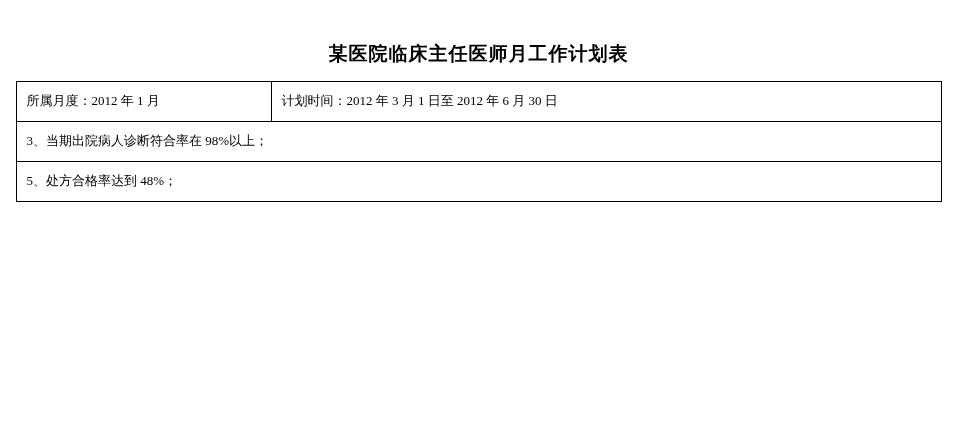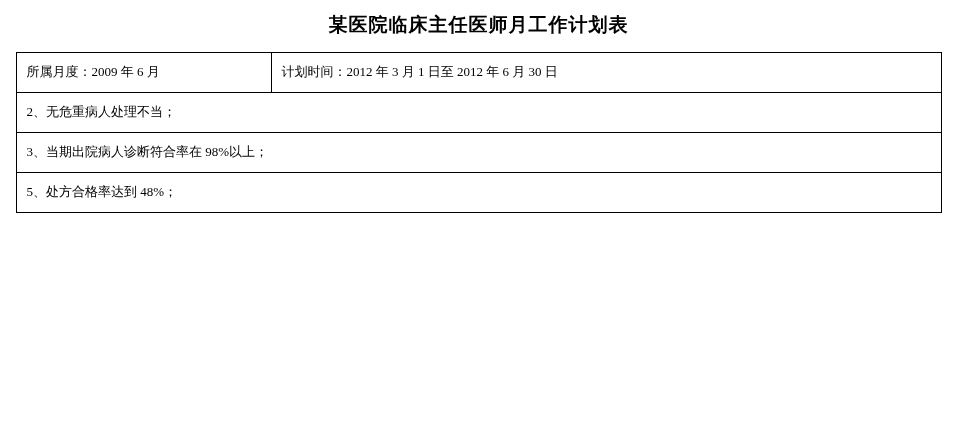--- a/index.html
+++ b/index.html
@@ -21,20 +21,21 @@
     box-sizing: border-box;
   }
   .doc-title {
     text-align: center;
     font-family: "Liberation Serif", "DejaVu Serif", serif;
     font-size: 19px;
     font-weight: bold;
     letter-spacing: 1px;
     padding-top: 12px;
     padding-bottom: 14px;
+    margin-top: 29px;
   }
   table.plan-table {
     border-collapse: collapse;
     width: 925px;
     margin: 0 auto;
     table-layout: fixed;
   }
   table.plan-table td {
     border: 1px solid #000000;
     padding: 7px 10px 8px 10px;
@@ -63,29 +64,24 @@
 
   <table class="plan-table">
     <colgroup>
       <col class="col-a">
       <col class="col-b">
       <col class="col-c">
     </colgroup>
     <tbody>
       <tr>
         <td>
-          <span class="cell-text">所属月度：2009 年 6 月</span>
+          <span class="cell-text">所属月度：2012 年 1 月</span>
         </td>
         <td colspan="2">
           <span class="cell-text">计划时间：2012 年 3 月 1 日至 2012 年 6 月 30 日</span>
-        </td>
-      </tr>
-      <tr class="row-item">
-        <td colspan="3">
-          <span class="cell-text">2、无危重病人处理不当；</span>
         </td>
       </tr>
       <tr class="row-item">
         <td colspan="3">
           <span class="cell-text">3、当期出院病人诊断符合率在 98%以上；</span>
         </td>
       </tr>
       <tr class="row-item">
         <td colspan="3">
           <span class="cell-text">5、处方合格率达到 48%；</span>

